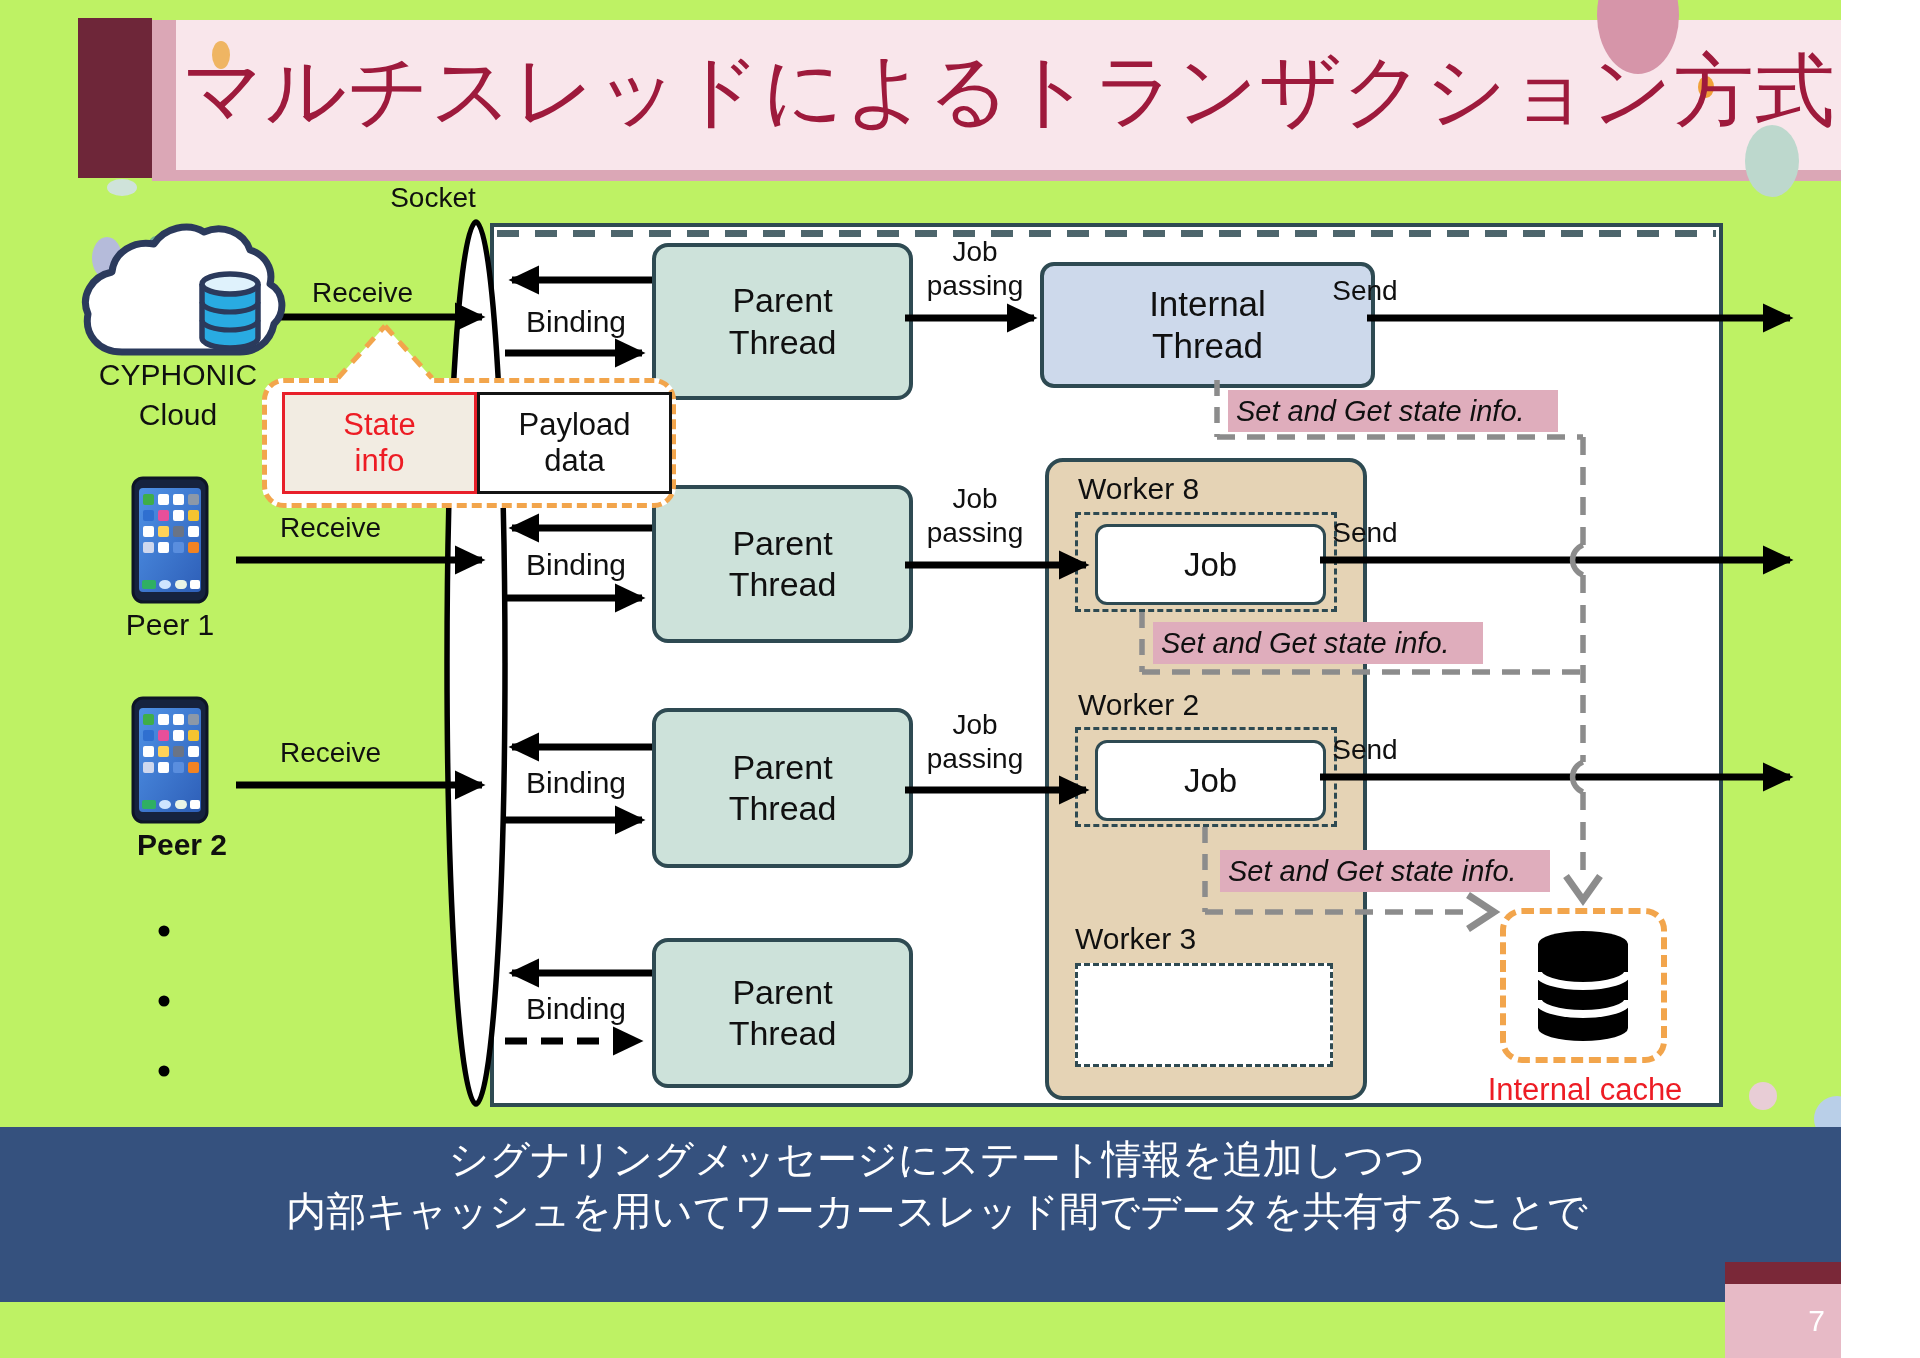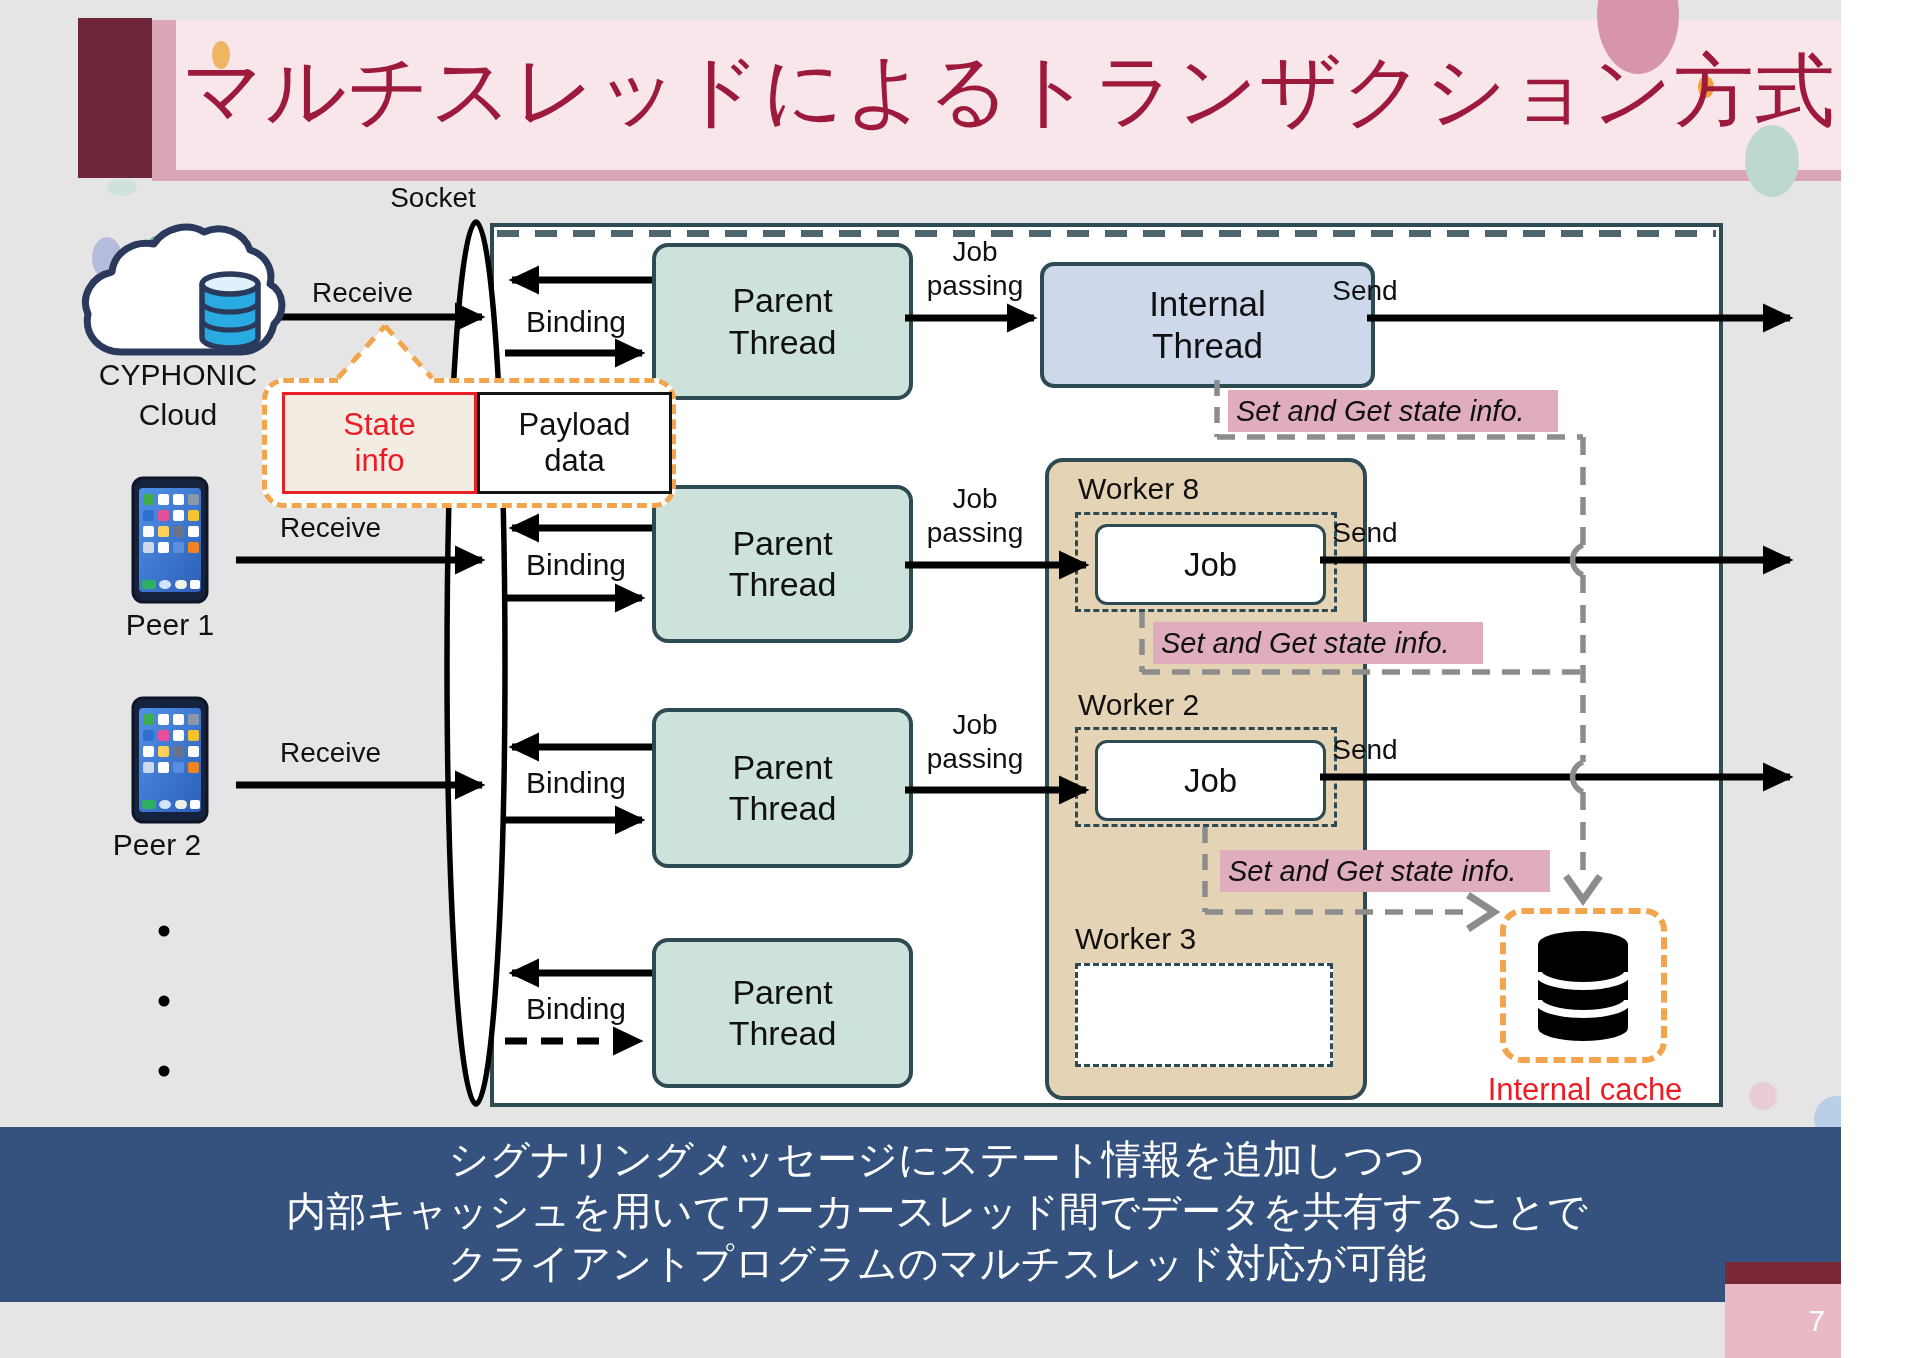--- a/index.html
+++ b/index.html
@@ -1,17 +1,17 @@
 <!DOCTYPE html>
 <html><head>
 <meta charset="utf-8">
 <style>
   html,body{margin:0;padding:0;background:#fff;}
   body{font-family:"Liberation Sans","DejaVu Sans",sans-serif;}
-  .slide{position:relative;width:1920px;height:1358px;background:#e5e5e5;overflow:hidden;}
+  .slide{position:relative;width:1920px;height:1358px;background:#bef264;overflow:hidden;}
   .abs{position:absolute;}
   .ctr{text-align:center;}
   
   .maroon-block{background:#6e2639;}
   .strip{background:#dba7b6;}
   .title-box{background:#f9e6eb;}
   .title-text{font-size:80px;letter-spacing:1px;color:#9e1a3c;white-space:nowrap;}
   .ell{border-radius:50%;}
   
   .dbox{background:#fff;border:4.5px solid #2e4a52;}
@@ -132,21 +132,21 @@
   <div class="abs lbl ctr" style="left:1300px;top:517px;width:130px;">Send</div>
   <div class="abs lbl ctr" style="left:1300px;top:734px;width:130px;">Send</div>
 
   <div class="abs note" style="left:1228px;top:390px;width:322px;height:42px;">Set and Get state info.</div>
   <div class="abs note" style="left:1153px;top:622px;width:322px;height:42px;">Set and Get state info.</div>
   <div class="abs note" style="left:1220px;top:850px;width:322px;height:42px;">Set and Get state info.</div>
 
   <div class="abs blbl ctr" style="left:58px;top:358px;width:240px;">CYPHONIC</div>
   <div class="abs blbl ctr" style="left:58px;top:398px;width:240px;">Cloud</div>
   <div class="abs blbl ctr" style="left:95px;top:608px;width:150px;">Peer 1</div>
-  <div class="abs blbl ctr" style="left:82px;top:828px;width:150px;">Peer 2</div>
+  <div class="abs blbl ctr" style="left:107px;top:828px;width:150px;font-weight:bold;">Peer 2</div>
 
   <svg class="overlay" width="1920" height="1358" viewBox="0 0 1920 1358">
     <defs>
       <marker id="ah" markerWidth="4.6" markerHeight="4.2" refX="3.9" refY="2.1" orient="auto" markerUnits="strokeWidth">
         <path d="M0,0 L4.4,2.1 L0,4.2 z" fill="#000"></path>
       </marker>
       <linearGradient id="scr" x1="0" y1="0" x2="1" y2="1">
         <stop offset="0" stop-color="#4f92e6"></stop>
           <stop offset="1" stop-color="#2e5fb8"></stop>
       </linearGradient>
@@ -281,20 +281,19 @@
   </div>
   <svg class="abs" style="left:330px;top:318px;z-index:11;" width="110" height="68" viewBox="0 0 110 68">
     <polygon points="8,60 55,8 102,60 102,68 8,68" fill="#fff"></polygon>
     <line x1="8" y1="60" x2="55" y2="8" stroke="#f2a54c" stroke-width="5" stroke-dasharray="12 9"></line>
     <line x1="55" y1="8" x2="102" y2="60" stroke="#f2a54c" stroke-width="5" stroke-dasharray="12 9"></line>
   </svg>
 
   <div class="abs banner" style="left:0;top:1127px;width:1841px;height:175px;padding-top:6px;box-sizing:border-box;">
     <div class="bline">シグナリングメッセージにステート情報を追加しつつ</div>
     <div class="bline">内部キャッシュを用いてワーカースレッド間でデータを共有することで</div>
-    <div class="bline">クライアントプログラムのマルチスレッド対応が可能</div>
   </div>
 
   <div class="abs pagebar" style="left:1725px;top:1262px;width:116px;height:22px;"></div>
   <div class="abs pagebox" style="left:1725px;top:1284px;width:116px;height:74px;line-height:74px;">7</div>
 
   <div class="abs" style="left:1841px;top:0;width:79px;height:1358px;background:#fff;"></div>
 </div>
 
 </body></html>

